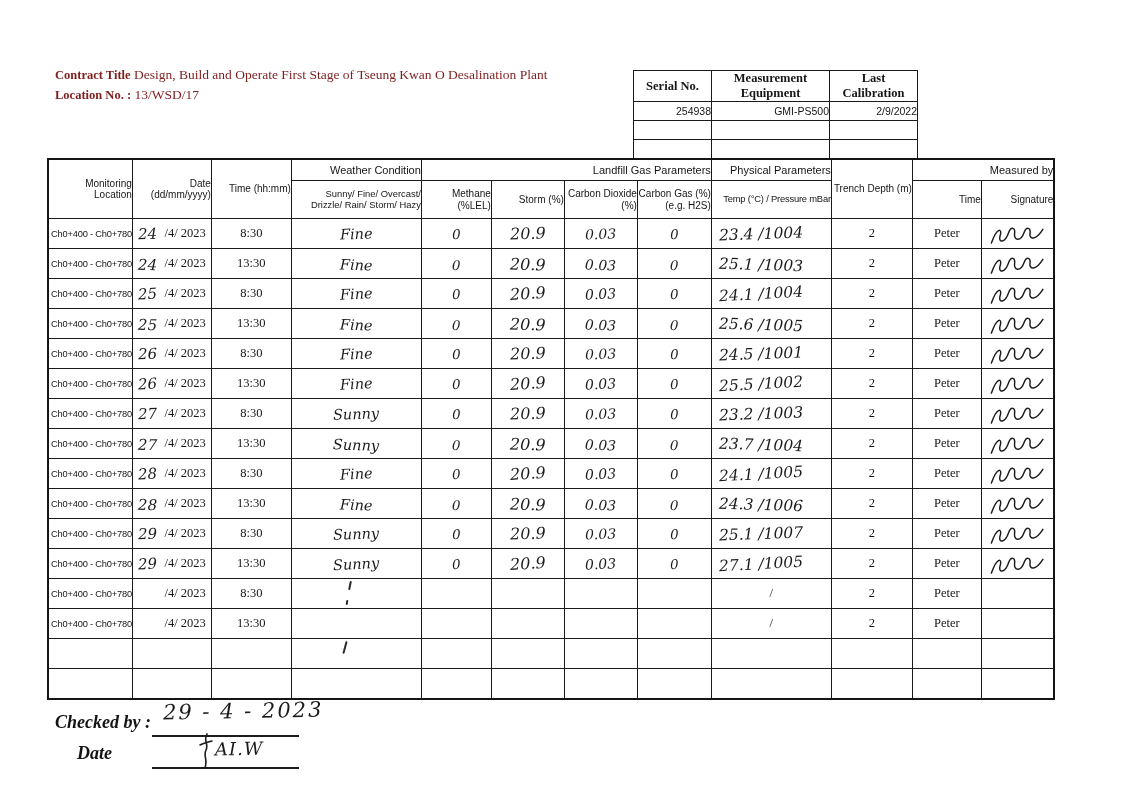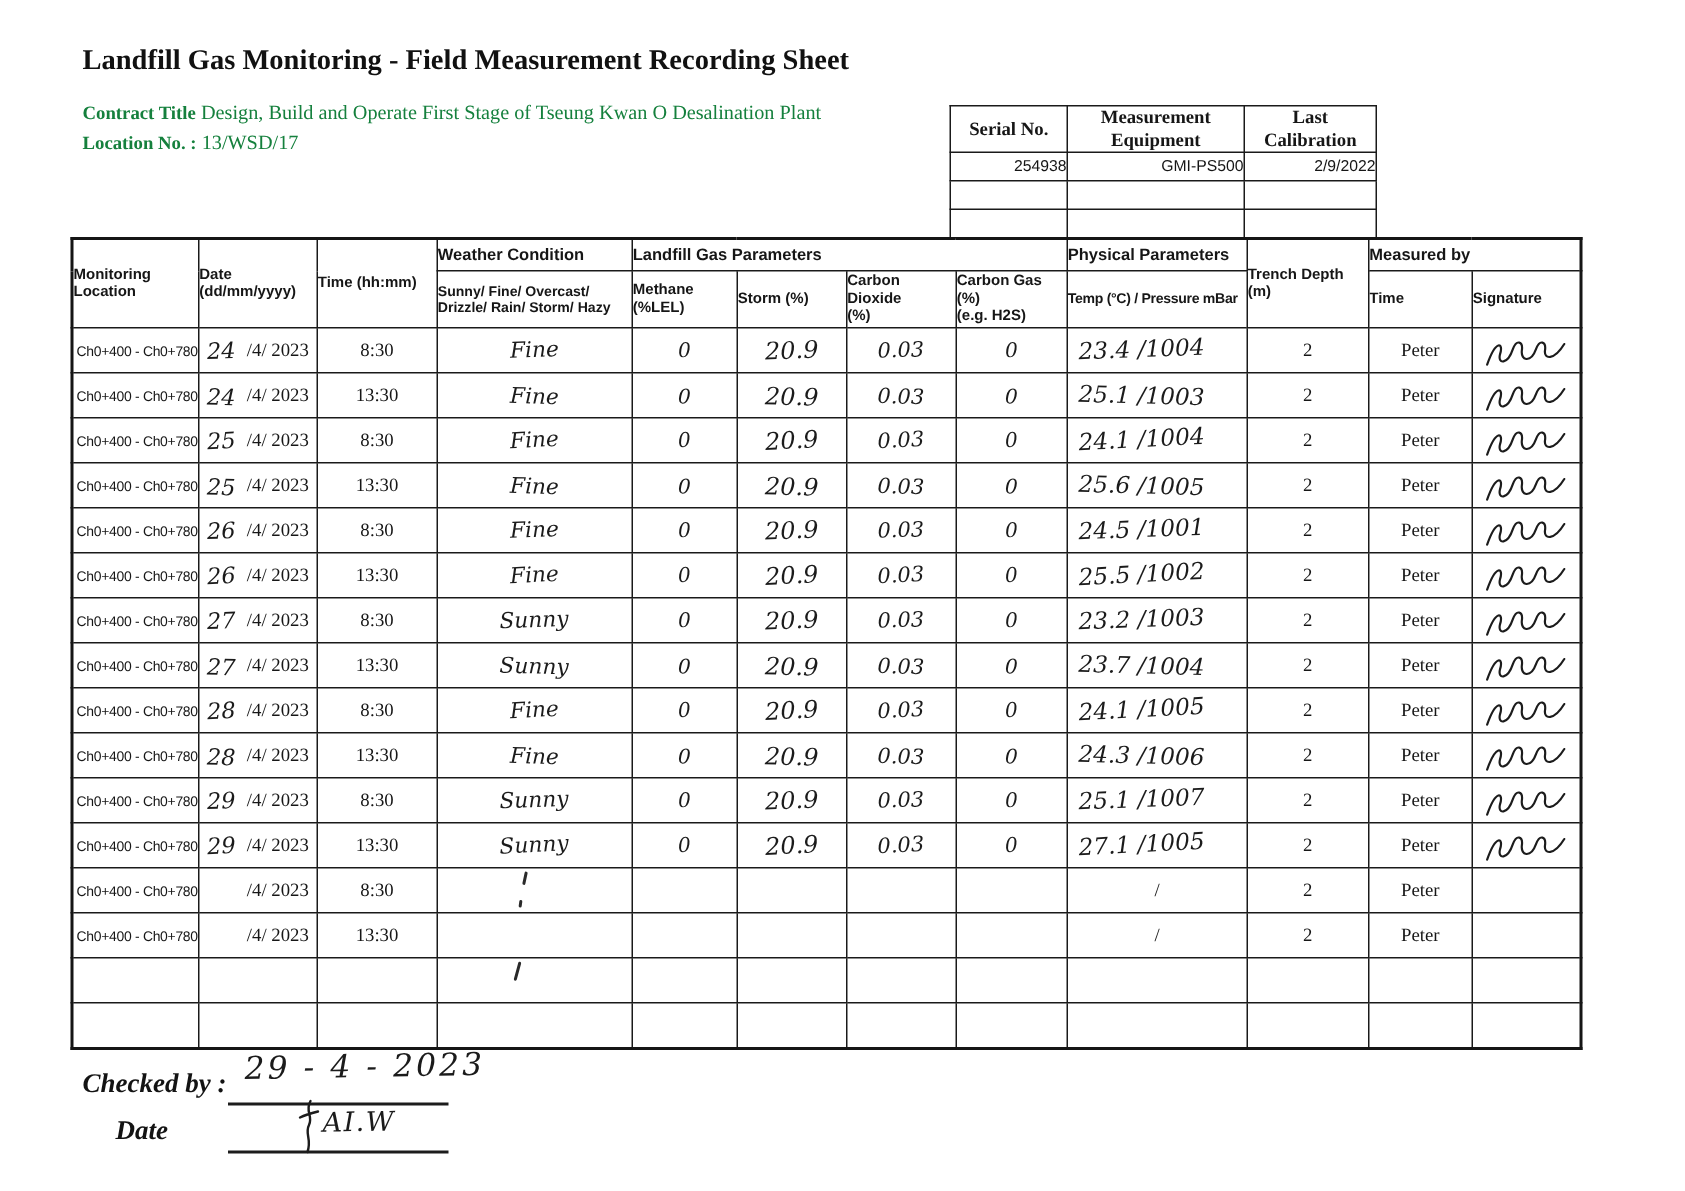--- a/index.html
+++ b/index.html
@@ -2,36 +2,36 @@
 <html><head>
 <meta charset="utf-8">
 <style>
   html,body{margin:0;padding:0;width:1123px;height:794px;background:#ffffff;overflow:hidden;}
   body{font-family:"Liberation Sans",sans-serif;color:#161616;position:relative;}
   .sheet{position:absolute;inset:0;}
 
   
   .title{position:absolute;left:55px;top:30px;font-family:"Liberation Serif",serif;
          font-weight:bold;font-size:19px;color:#111;}
-  .contract-line{position:absolute;left:55px;font-family:"Liberation Serif",serif;font-size:13.5px;color:#15803d;}
+  .contract-line{position:absolute;left:55px;font-family:"Liberation Serif",serif;font-size:13.5px;color:#7f1d1d;}
   .contract-line .lbl{font-weight:bold;font-size:12.5px;}
   #contract-title{top:67px;}
   #contract-no{top:87px;}
 
   
   .equip{position:absolute;left:633px;top:70px;border-collapse:collapse;table-layout:fixed;}
   .equip th,.equip td{border:1px solid #1a1a1a;padding:0;text-align:center;overflow:hidden;}
   .equip th{font-family:"Liberation Serif",serif;font-size:12.5px;font-weight:bold;height:21px;}
   .equip td{font-family:"Liberation Sans",sans-serif;font-size:10.5px;height:18px;text-align:right;}
 
   
   .main{position:absolute;left:47px;top:158px;border-collapse:collapse;table-layout:fixed;
         border:2px solid #151515;}
   .main th,.main td{border:1px solid #1a1a1a;padding:0;overflow:hidden;vertical-align:middle;}
-  .main thead th{font-weight:bold;text-align:left;line-height:1.15;}
+  .main thead th{font-weight:normal;text-align:right;line-height:1.15;}
   .grp{font-size:11px;height:20px;}
   .sub{font-size:10px;height:37px;}
   .sub.small{font-size:9.4px;}
   .nowrap{white-space:nowrap;letter-spacing:-0.2px;}
   .main tbody td{height:29px;text-align:center;}
   .c-loc{font-size:9.3px;text-align:right;padding-left:2px !important;letter-spacing:-0.2px;white-space:nowrap;}
   .typed-serif{font-family:"Liberation Serif",serif;font-size:12.5px;}
   .c-date{padding:0 5px !important;}
   .date-wrap{display:flex;justify-content:space-between;align-items:center;}
   .printed-date{font-family:"Liberation Serif",serif;font-size:12.5px;}
@@ -67,21 +67,20 @@
   .stray{position:absolute;background:#2a2a2a;width:2px;border-radius:1px;}
   #stray1{left:349px;top:581px;height:9px;transform:rotate(12deg);}
   #stray2{left:346px;top:600px;height:5px;transform:rotate(8deg);}
   #stray3{left:344px;top:641px;height:13px;transform:rotate(15deg);}
 </style>
 </head>
 <body>
 
 <div class="sheet">
 
-  <div class="title">Landfill Gas Monitoring - Field Measurement Recording Sheet</div>
 
   <div class="contract-line" id="contract-title">
     <span class="lbl">Contract Title</span>
     <span>Design, Build and Operate First Stage of Tseung Kwan O Desalination Plant</span>
   </div>
   <div class="contract-line" id="contract-no">
     <span class="lbl">Location No. :</span>
     <span>13/WSD/17</span>
   </div>
 

